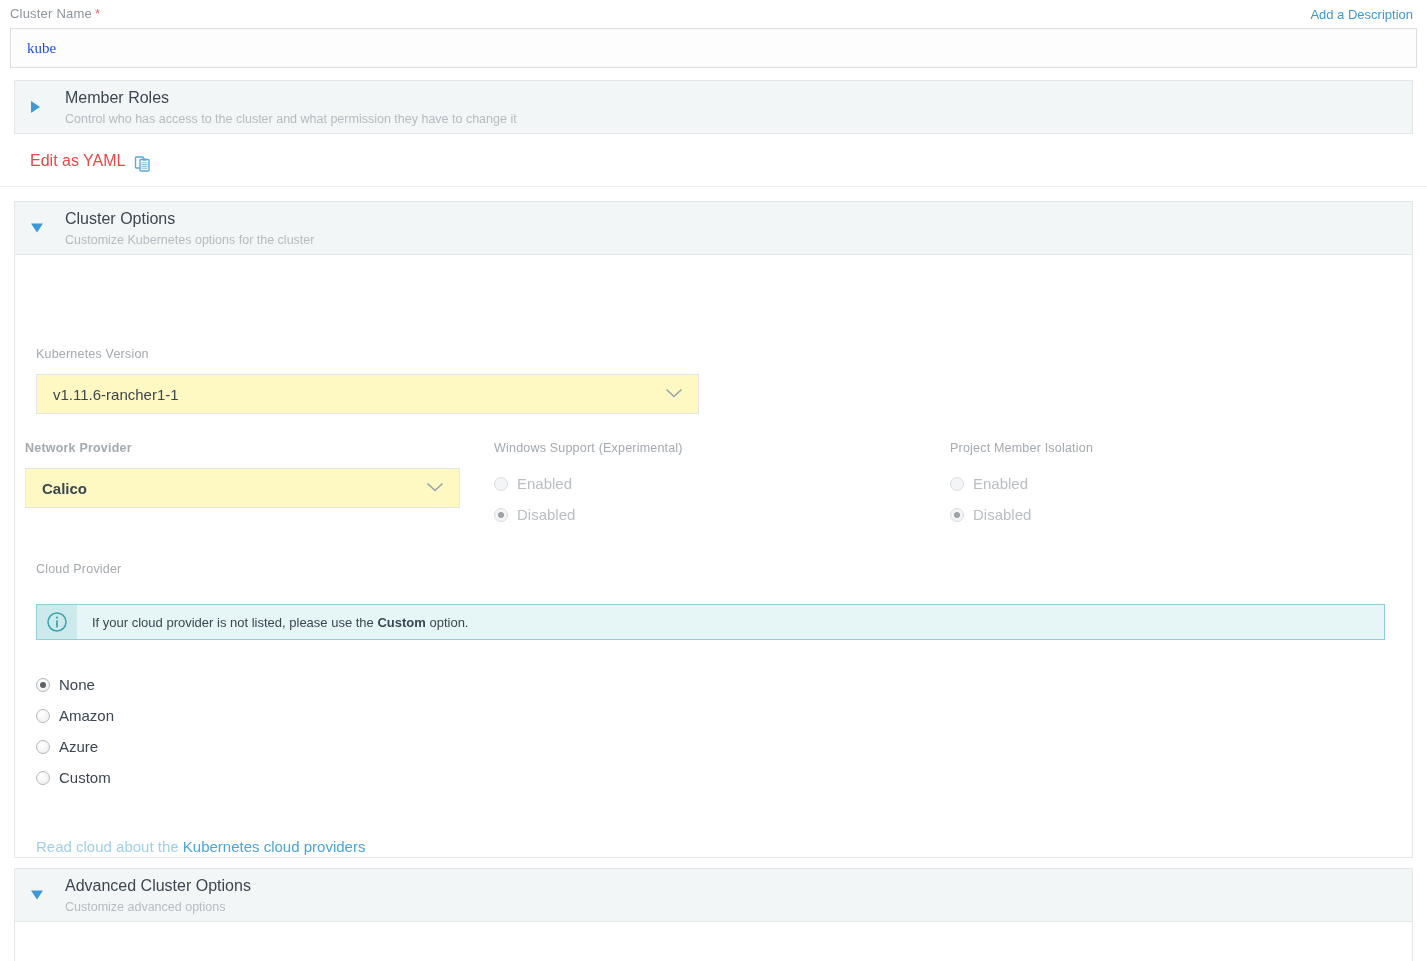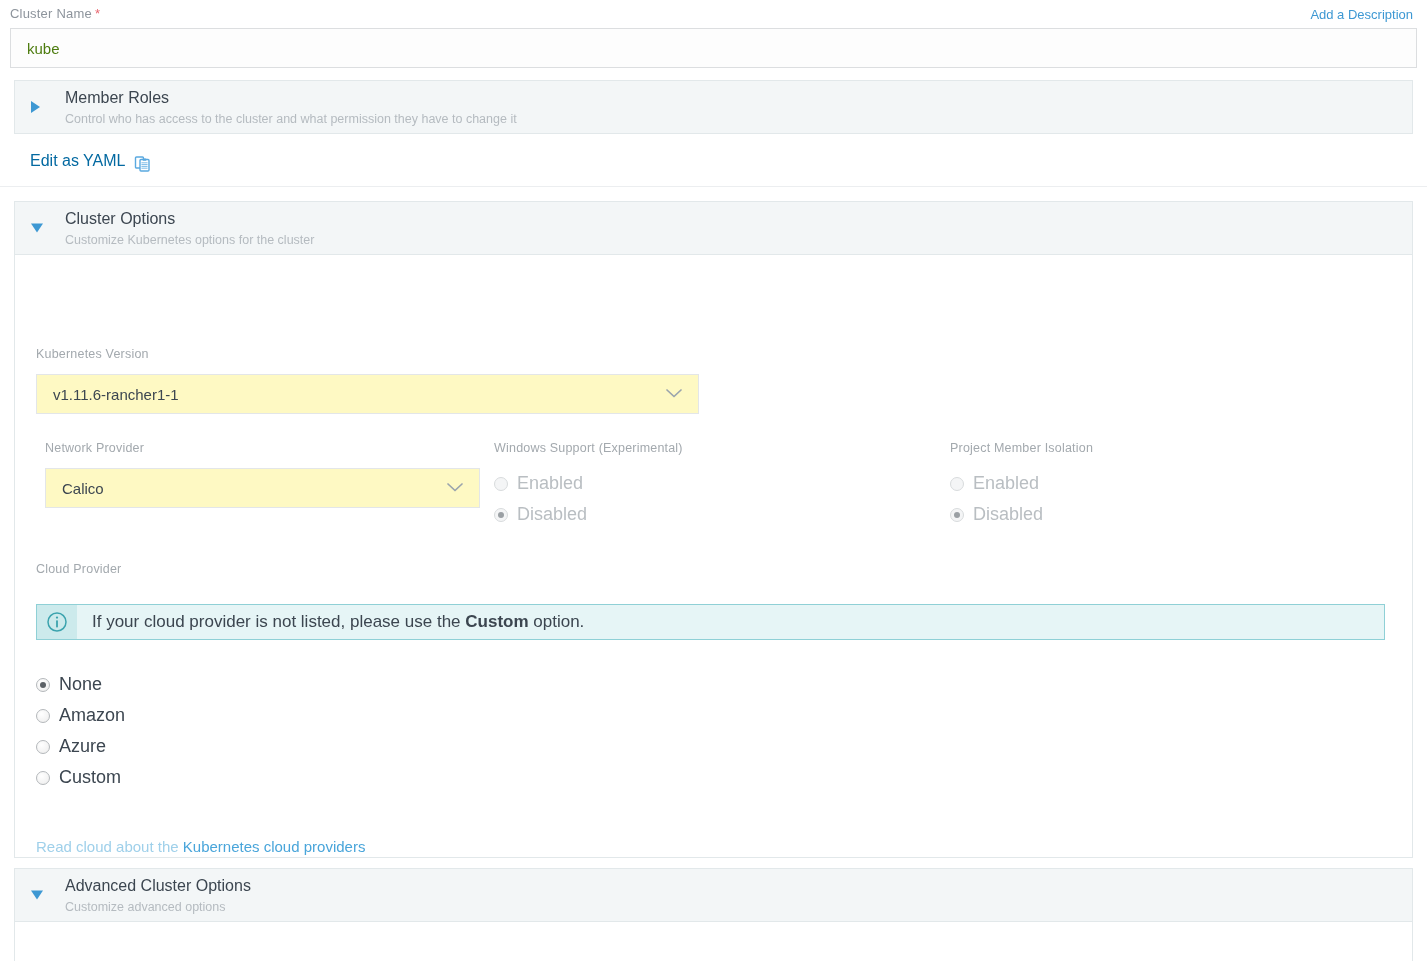--- a/index.html
+++ b/index.html
@@ -24,22 +24,22 @@
   .req-star { color: #e8656f; font-size: 13px; margin-left: 3px; }
   .add-desc {
     position: absolute; right: 14px; top: 7px;
     font-size: 13px; color: #3d98d3; cursor: pointer;
   }
   .name-input {
     position: absolute; left: 10px; top: 28px;
     width: 1407px; height: 40px;
     border: 1px solid #dcdee0;
     background: #fdfdfd;
-    font-family: Liberation Sans, sans-serif;
-    font-size: 15px; color: #4d7c0f;
+    font-family: Liberation Serif, serif;
+    font-size: 15px; color: #1d4ed8;
     padding: 0 16px;
     outline: none;
   }
 
   
   .section { position: absolute; left: 14px; width: 1399px; }
   .sec-head {
     background: #f3f6f7;
     border: 1px solid #e2e8ea;
     height: 54px;
@@ -77,21 +77,21 @@
   }
 
   
   .yaml-row {
     position: absolute; left: 0px; top: 144px;
     width: 1427px; height: 43px;
     border-bottom: 1px solid #eceef0;
   }
   .yaml-link {
     position: absolute; left: 30px; top: 8px;
-    font-size: 16px; color: #0369a1; cursor: pointer;
+    font-size: 16px; color: #ef4444; cursor: pointer;
   }
   .yaml-icon { position: absolute; left: 134px; top: 155px; cursor: pointer; }
 
   
   .field-label {
     font-size: 12.5px; color: #a3a9ae; letter-spacing: .2px;
   }
   .select-box {
     position: relative;
     border: 1px solid #e3e6e8;
@@ -116,39 +116,39 @@
     background: radial-gradient(circle at 38% 33%, #ffffff 0%, #f2f2f2 68%, #e9e9e9 100%);
     position: relative; flex: 0 0 auto;
   }
   .rb.checked::after {
     content: ""; position: absolute;
     left: 3px; top: 3px; width: 6px; height: 6px;
     border-radius: 50%; background: #5c6166;
   }
   .rb.dim { border-color: #d8dbdd; background: #f4f5f6; }
   .rb.dim.checked::after { background: #9ba0a4; }
-  .rb-label { margin-left: 9px; font-size: 18px; color: #3c4650; text-align: center; }
+  .rb-label { margin-left: 9px; font-size: 15px; color: #3c4650; text-align: center; }
   .rb-label.dim { color: #b9bec2; }
 
   
   .info-banner {
     position: relative;
     border: 1px solid #8fd0d6;
     background: #e6f5f6;
     height: 36px;
     display: flex; align-items: center;
   }
   .info-icon-box {
     width: 40px; height: 100%;
     background: #cceaec;
     display: flex; align-items: center; justify-content: center;
     flex: 0 0 auto;
   }
   .info-text {
-    margin-left: 15px; font-size: 17px; color: #3c4650;
+    margin-left: 15px; font-size: 13px; color: #3c4650;
   }
   .info-text b { font-weight: 700; }
 
   
   .readmore { font-size: 15px; color: #9fd0ea; }
   .readmore a { color: #49a5da; text-decoration: none; cursor: pointer; text-align: right; }
 </style>
 </head>
 <body>
 
@@ -201,21 +201,21 @@
         <div class="select-box" style="width:663px; margin-top:13px;">
           <span class="select-val">v1.11.6-rancher1-1</span>
           <span class="chev">
             <svg width="20" height="12" viewBox="0 0 20 12">
                 <polyline points="3,3 10,9.5 17,3" fill="none" stroke="#9aa4ad" stroke-width="1.7" stroke-linecap="round" stroke-linejoin="round"></polyline>
               </svg>
           </span>
         </div>
       </div>
 
-      <div style="position:absolute; left:30px; top:186px;">
+      <div style="position:absolute; left:10px; top:186px;font-weight:bold;">
         <div class="field-label">Network Provider</div>
         <div class="select-box" style="width:435px; margin-top:13px;">
           <span class="select-val">Calico</span>
           <span class="chev">
             <svg width="20" height="12" viewBox="0 0 20 12">
                 <polyline points="3,3 10,9.5 17,3" fill="none" stroke="#9aa4ad" stroke-width="1.7" stroke-linecap="round" stroke-linejoin="round"></polyline>
               </svg>
           </span>
         </div>
       </div>

